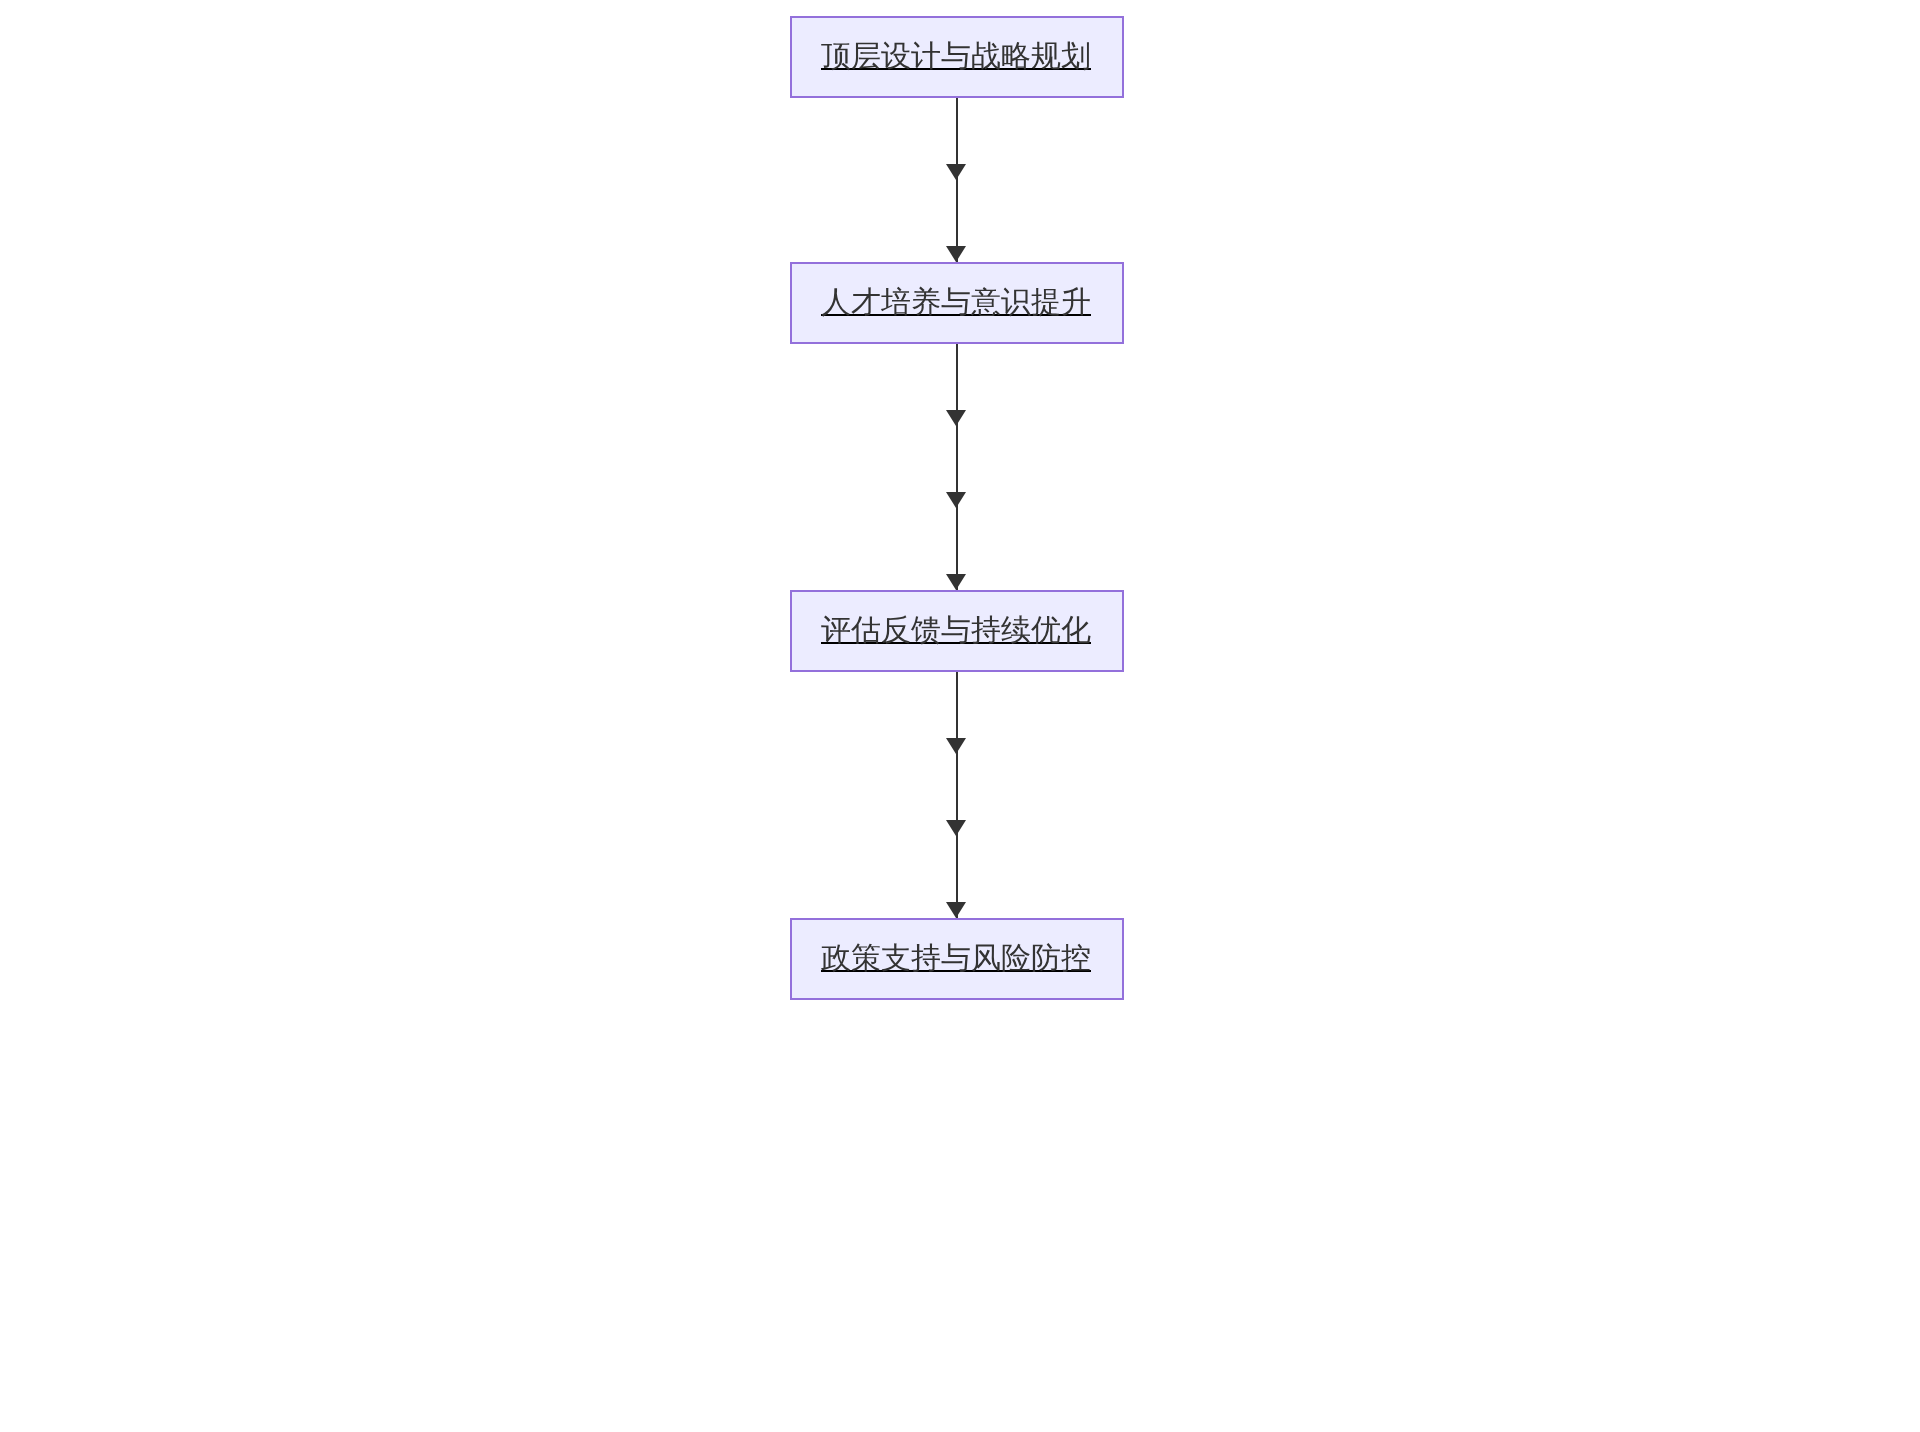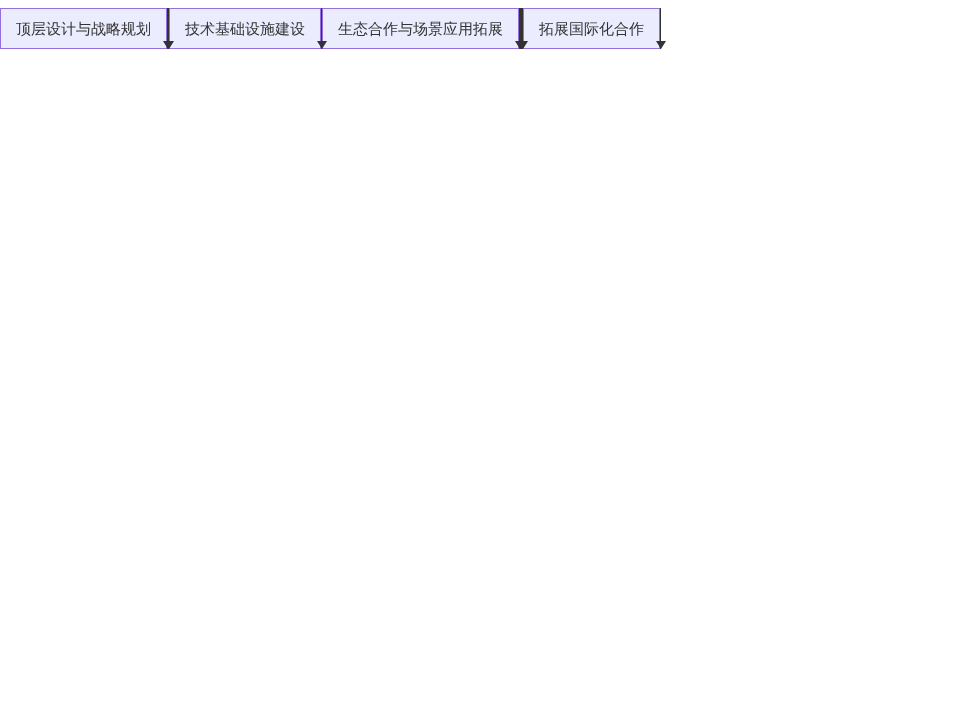--- a/index.html
+++ b/index.html
@@ -14,22 +14,23 @@
     width: 960px;
     height: 716px;
     background: #ffffff;
   }
   .flow-column {
     position: absolute;
     top: 8px;
     left: 0;
     right: 4px; 
     display: flex;
-    flex-direction: row;
+    flex-direction: column;
     align-items: center;
+    text-decoration: underline;
   }
   .node {
     background: #ECECFF;
     border: 1px solid #9370DB;
     color: #333333;
     font-size: 15px;
     line-height: 17px;
     padding: 11px 15px;
     text-align: center;
     white-space: nowrap;
@@ -63,48 +64,48 @@
 
     <div class="edge">
       <span class="arrowhead"></span>
     </div>
 
 
     <div class="edge">
       <span class="arrowhead"></span>
     </div>
 
-    <div class="node">技术基础设施建设</div>
-
-    <div class="edge">
-      <span class="arrowhead"></span>
-    </div>
-
-    <div class="node">生态合作与场景应用拓展</div>
+    <div class="node">人才培养与意识提升</div>
 
     <div class="edge">
       <span class="arrowhead"></span>
     </div>
 
 
     <div class="edge">
       <span class="arrowhead"></span>
     </div>
 
 
     <div class="edge">
       <span class="arrowhead"></span>
     </div>
 
-
-    <div class="edge">
-      <span class="arrowhead"></span>
-    </div>
-
-    <div class="node">拓展国际化合作</div>
+    <div class="node">评估反馈与持续优化</div>
 
     <div class="edge">
       <span class="arrowhead"></span>
     </div>
 
 
+    <div class="edge">
+      <span class="arrowhead"></span>
+    </div>
+
+
+    <div class="edge">
+      <span class="arrowhead"></span>
+    </div>
+
+    <div class="node">政策支持与风险防控</div>
+
   </div>
 </div>
 
 </body></html>

